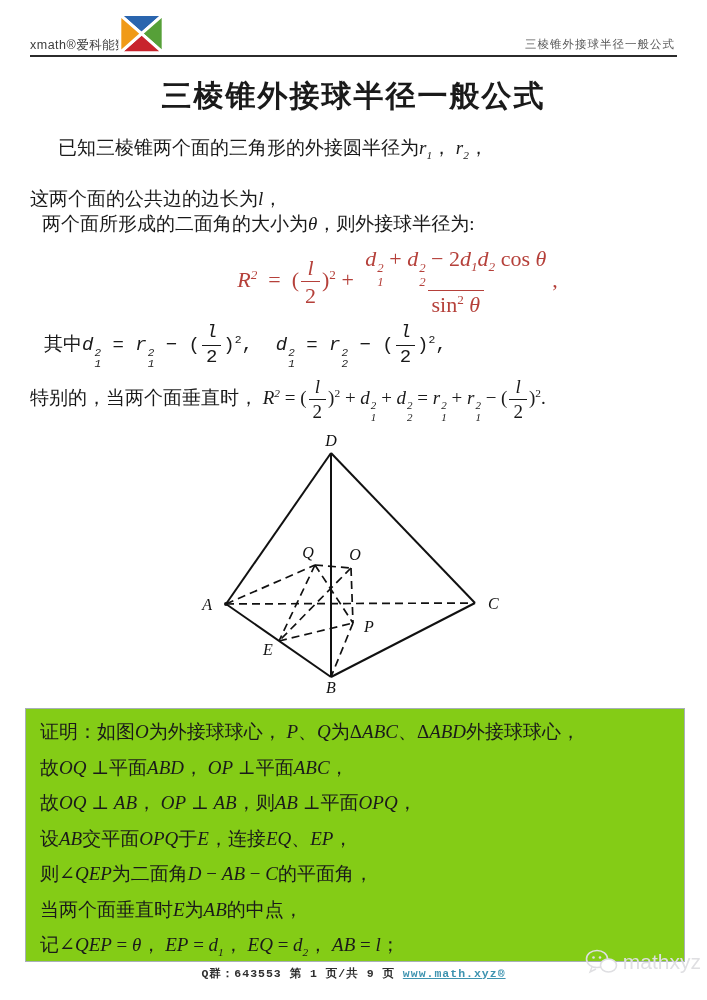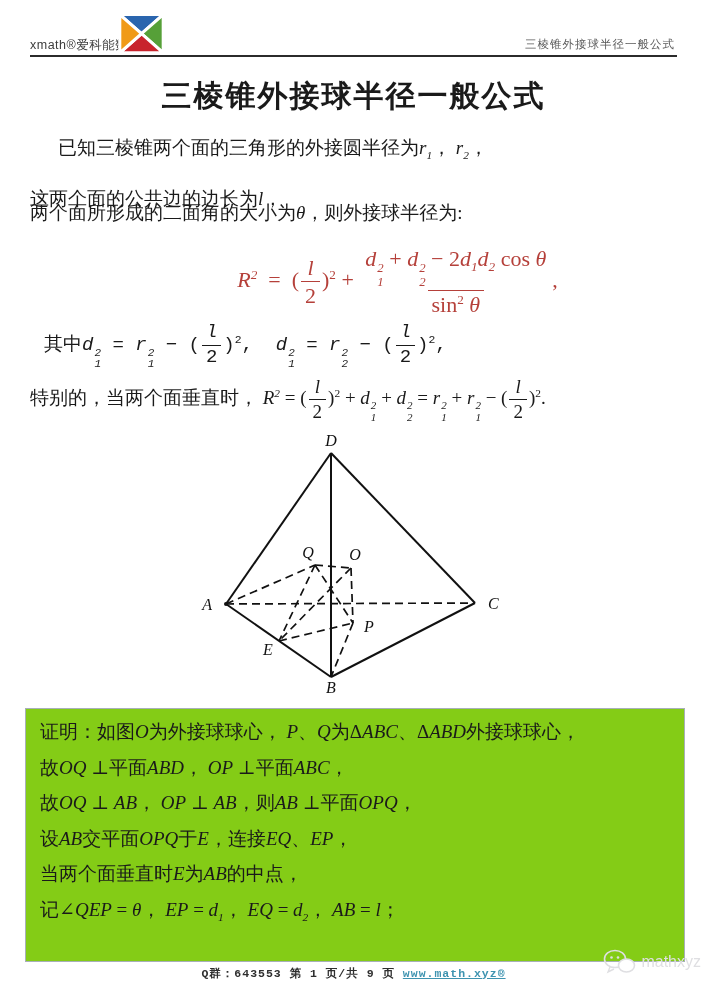--- a/index.html
+++ b/index.html
@@ -39,42 +39,42 @@
   
   .proof-box{position:absolute;left:25px;top:708px;width:660px;height:254px;
              border:1px solid #a7b0b8;box-sizing:border-box;padding:5px 14px 0 14px;background:#84cc16;}
   .proof-line{line-height:35.5px;font-size:19px;white-space:nowrap;}
   
   .footer{position:absolute;left:0;top:966px;width:707px;text-align:center;
           font-family:"Liberation Mono","DejaVu Sans Mono",monospace;
           font-size:11.5px;font-weight:bold;color:#2e2e2e;letter-spacing:1px;}
   .footer a{color:#3d93b0;text-decoration:underline;cursor:pointer;margin-top:24px;}
   .watermark{position:absolute;right:6px;top:948px;display:flex;align-items:center;gap:4px;
-             color:#dfdfe2;font-size:16px;font-family:"Liberation Sans","DejaVu Sans",sans-serif;}
+             color:#dfdfe2;font-size:21px;font-family:"Liberation Sans","DejaVu Sans",sans-serif;}
 </style>
 </head>
 <body>
 
 <div id="page">
 
   <div class="brand">xmath®爱科能数学</div>
   <svg class="logo" width="57" height="46" viewBox="0 0 40 36">
     <polygon points="3,2 37,2 20,17" fill="#2a65ae" stroke="#ffffff" stroke-width="2.4"></polygon>
     <polygon points="37,2 37,32 20,17" fill="#56a038" stroke="#ffffff" stroke-width="2.4"></polygon>
     <polygon points="3,32 37,32 20,17" fill="#c8232c" stroke="#ffffff" stroke-width="2.4"></polygon>
     <polygon points="3,2 3,32 20,17" fill="#f09a18" stroke="#ffffff" stroke-width="2.4"></polygon>
   </svg>
   <div class="head-rule"></div>
   <div class="head-doc">三棱锥外接球半径一般公式</div>
 
   <div class="title">三棱锥外接球半径一般公式</div>
 
   <div class="bline indent" style="top:133px;"><span class="mtxt">已知三棱锥两个面的三角形的外接圆半径为</span><span class="mvar">r<sub>1</sub></span><span class="mtxt">， </span><span class="mvar">r<sub>2</sub></span><span class="mtxt">，</span></div>
   <div class="bline" style="top:184px;"><span class="mtxt">这两个面的公共边的边长为</span><span class="mvar">l</span><span class="mtxt">，</span></div>
-  <div class="bline" style="top:198px;"><span class="mtxt">两个面所形成的二面角的大小为</span><span class="mvar">θ</span><span class="mtxt">，则外接球半径为:</span></div>
+  <div class="bline" style="top:209px;margin-left:12px;"><span class="mtxt">两个面所形成的二面角的大小为</span><span class="mvar">θ</span><span class="mtxt">，则外接球半径为:</span></div>
 
   <div class="formula-main" style="color:#b5403a;padding-left:44px;"><span class="mvar">R<sup>2</sup></span><span class="mtxt">  =  (</span><span class="frac">
         <span class="num"><span class="mvar">l</span></span>
         <span class="den"><span class="mtxt">2</span></span>
       </span><span class="mtxt">)<sup>2</sup></span><span class="mtxt"> + </span><span class="frac">
         <span class="num"><span class="mvar">d<span class="ss"><span class="ssup">2</span><span class="ssub">1</span></span></span><span class="mtxt"> + </span><span class="mvar">d<span class="ss"><span class="ssup">2</span><span class="ssub">2</span></span></span><span class="mtxt"> − 2</span><span class="mvar">d<sub>1</sub></span><span class="mvar">d<sub>2</sub></span><span class="mtxt"> cos </span><span class="mvar">θ</span></span>
         <span class="den"><span class="mtxt">sin<sup>2</sup></span><span class="mtxt"> </span><span class="mvar">θ</span></span>
       </span><span class="mtxt">,</span></div>
 
   <div class="bline" style="top:322px;left:44px;font-family:Liberation Mono, monospace;"><span class="mtxt">其中</span><span class="mvar">d<span class="ss"><span class="ssup">2</span><span class="ssub">1</span></span></span><span class="mtxt"> = </span><span class="mvar">r<span class="ss"><span class="ssup">2</span><span class="ssub">1</span></span></span><span class="mtxt"> − (</span><span class="frac">
@@ -123,20 +123,21 @@
     <text x="355" y="130" text-anchor="middle">O</text>
     <text x="364" y="202" text-anchor="start">P</text>
     <text x="268" y="225" text-anchor="middle">E</text>
   </svg>
 
   <div class="proof-box">
     <div class="proof-line"><span class="mtxt">证明：如图</span><span class="mvar">O</span><span class="mtxt">为外接球球心， </span><span class="mvar">P</span><span class="mtxt">、</span><span class="mvar">Q</span><span class="mtxt">为Δ</span><span class="mvar">ABC</span><span class="mtxt">、Δ</span><span class="mvar">ABD</span><span class="mtxt">外接球球心，</span></div>
     <div class="proof-line"><span class="mtxt">故</span><span class="mvar">OQ</span><span class="mtxt"> ⊥平面</span><span class="mvar">ABD</span><span class="mtxt">， </span><span class="mvar">OP</span><span class="mtxt"> ⊥平面</span><span class="mvar">ABC</span><span class="mtxt">，</span></div>
     <div class="proof-line"><span class="mtxt">故</span><span class="mvar">OQ</span><span class="mtxt"> ⊥ </span><span class="mvar">AB</span><span class="mtxt">， </span><span class="mvar">OP</span><span class="mtxt"> ⊥ </span><span class="mvar">AB</span><span class="mtxt">，则</span><span class="mvar">AB</span><span class="mtxt"> ⊥平面</span><span class="mvar">OPQ</span><span class="mtxt">，</span></div>
     <div class="proof-line"><span class="mtxt">设</span><span class="mvar">AB</span><span class="mtxt">交平面</span><span class="mvar">OPQ</span><span class="mtxt">于</span><span class="mvar">E</span><span class="mtxt">，连接</span><span class="mvar">EQ</span><span class="mtxt">、</span><span class="mvar">EP</span><span class="mtxt">，</span></div>
+    <div class="proof-line"><span class="mtxt">则∠</span><span class="mvar">QEP</span><span class="mtxt">为二面角</span><span class="mvar">D</span><span class="mtxt"> − </span><span class="mvar">AB</span><span class="mtxt"> − </span><span class="mvar">C</span><span class="mtxt">的平面角，</span></div>
     <div class="proof-line"><span class="mtxt">当两个面垂直时</span><span class="mvar">E</span><span class="mtxt">为</span><span class="mvar">AB</span><span class="mtxt">的中点，</span></div>
     <div class="proof-line"><span class="mtxt">记∠</span><span class="mvar">QEP</span><span class="mtxt"> = </span><span class="mvar">θ</span><span class="mtxt">， </span><span class="mvar">EP</span><span class="mtxt"> = </span><span class="mvar">d<sub>1</sub></span><span class="mtxt">， </span><span class="mvar">EQ</span><span class="mtxt"> = </span><span class="mvar">d<sub>2</sub></span><span class="mtxt">， </span><span class="mvar">AB</span><span class="mtxt"> = </span><span class="mvar">l</span><span class="mtxt">；</span></div>
   </div>
 
   <div class="footer"><span>Q群：643553 第 1 页/共 9 页 </span><a>www.math.xyz®</a></div>
 
   <div class="watermark">
     <svg width="34" height="28" viewBox="0 0 34 28">
       <ellipse cx="12" cy="11" rx="10.5" ry="8.5" fill="none" stroke="#dfdfe2" stroke-width="1.6"></ellipse>
       <ellipse cx="23.5" cy="17.5" rx="8" ry="6.5" fill="#ffffff" stroke="#dfdfe2" stroke-width="1.6"></ellipse>

